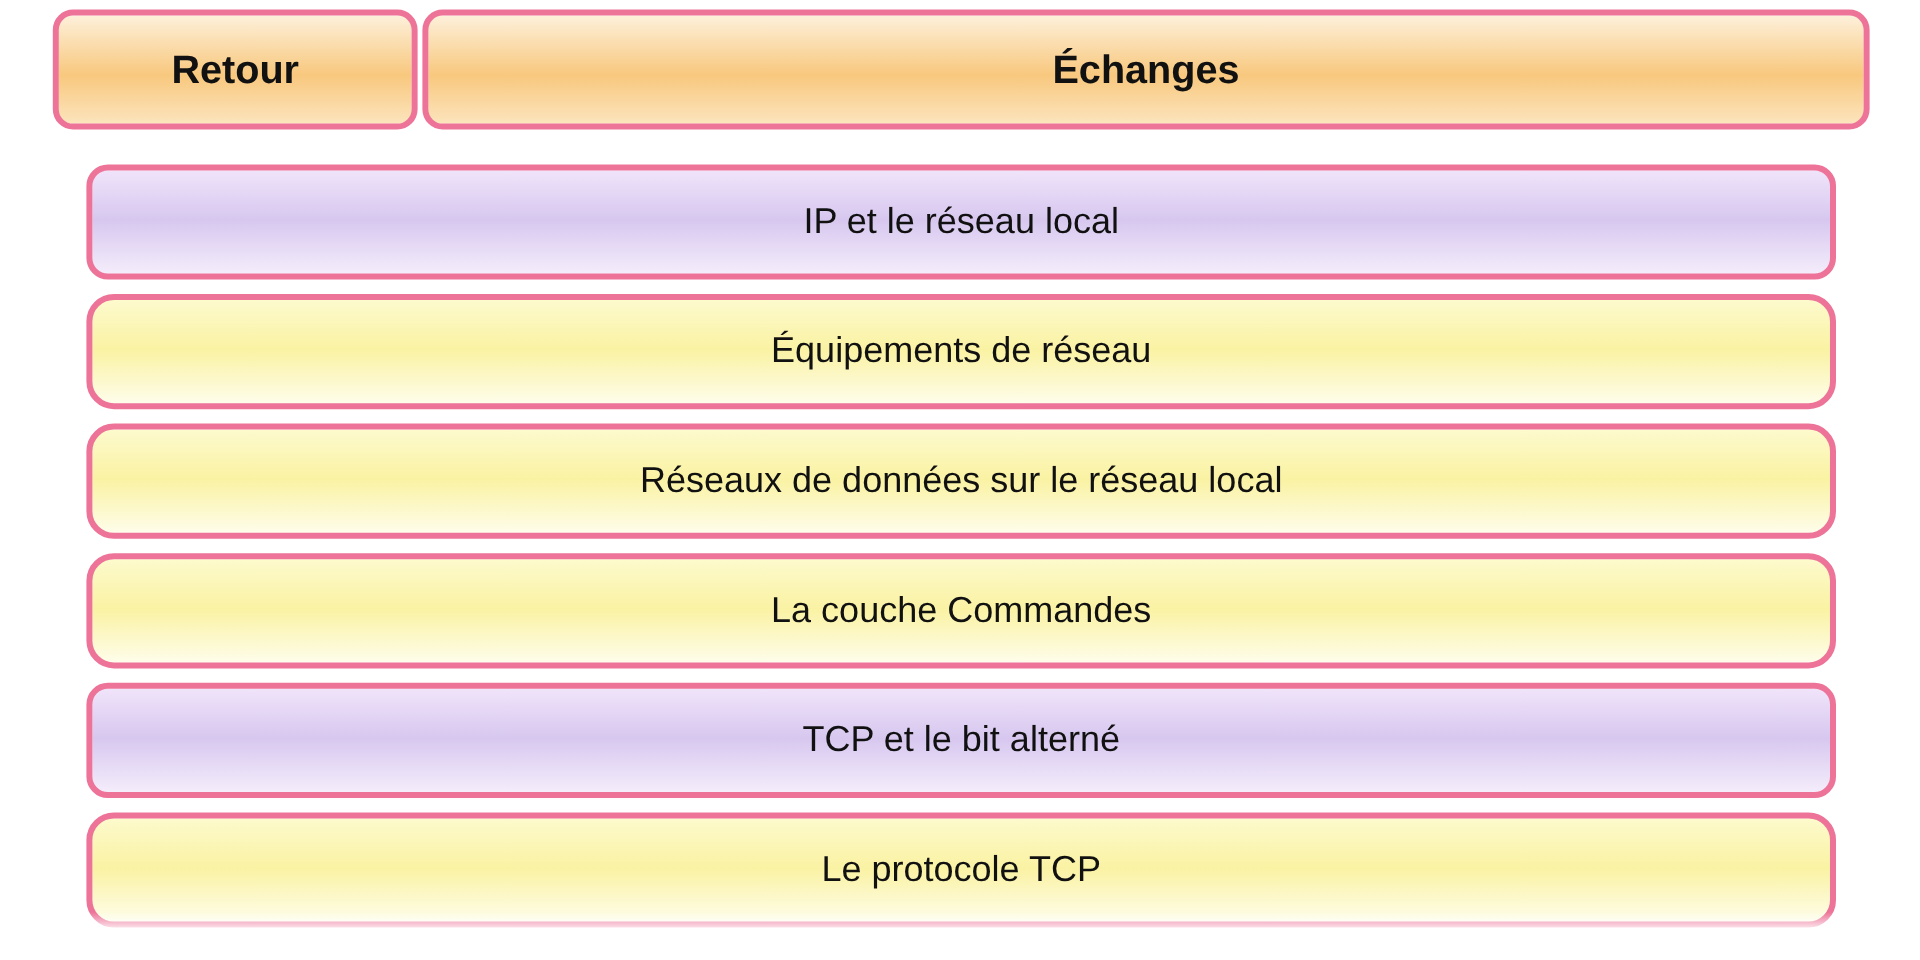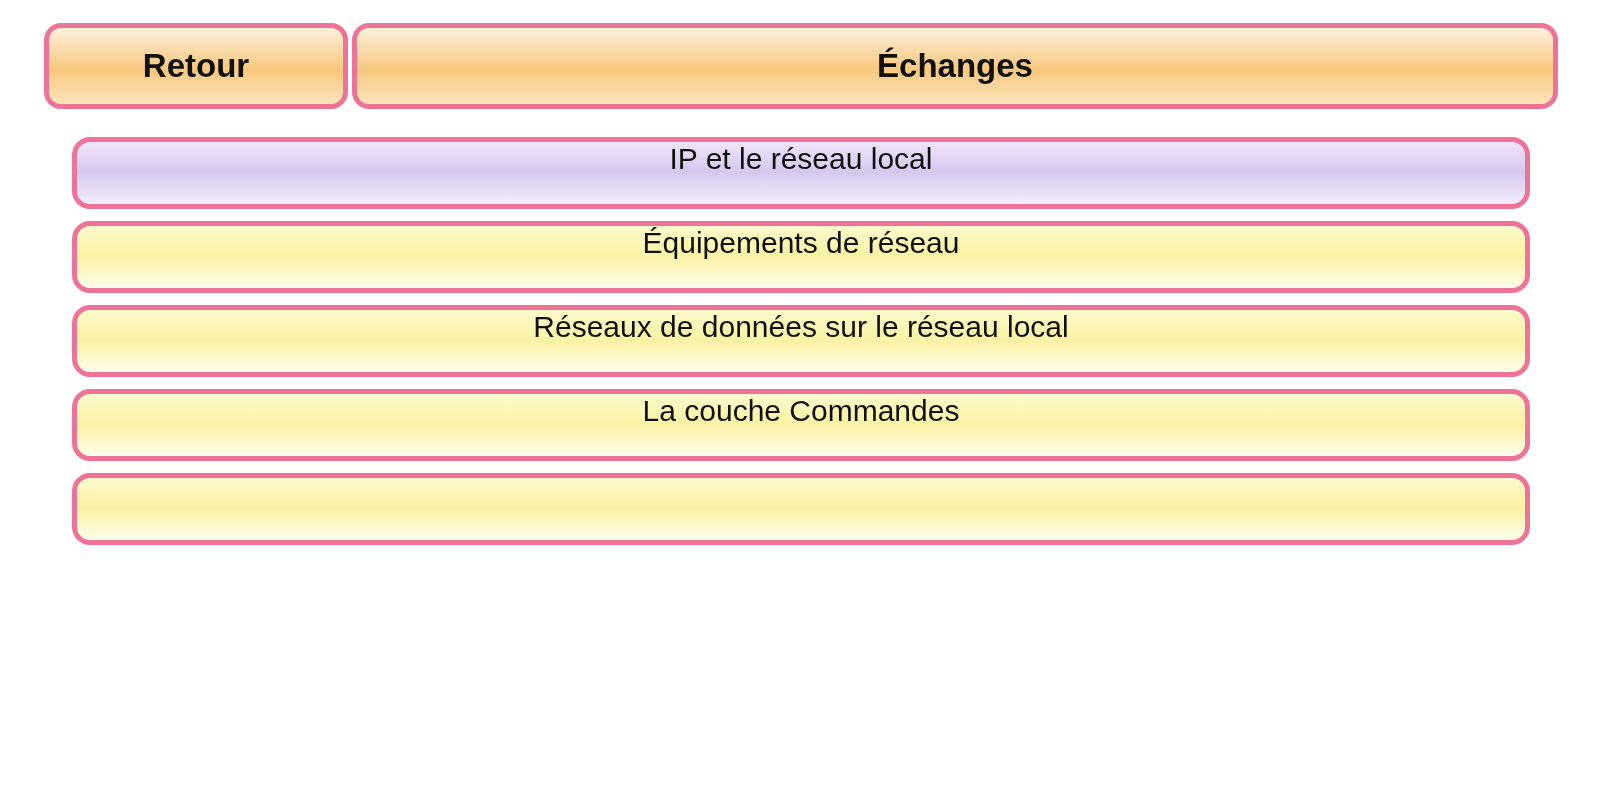--- a/index.html
+++ b/index.html
@@ -9,22 +9,22 @@
     width: 1600px;
     height: 800px;
     overflow: hidden;
     background: var(--c-background, #ffffff);
     font-family: "Liberation Sans", sans-serif;
     color: var(--c-text, #111);
   }
   
   .hbtn {
     position: absolute;
-    top: 23px;
-    height: 86px;
+    top: 8px;
+    height: 100px;
     box-sizing: border-box;
     border: 5px solid var(--c-pink-border, #ed7398);
     border-radius: 17px;
     background: linear-gradient(180deg,
       var(--c-orange-top, #fdf0da) 0%,
       var(--c-orange-mid, #f8c87e) 55%,
       var(--c-orange-bottom, #fce4bd) 100%);
     display: flex;
     align-items: center;
     justify-content: center;
@@ -40,39 +40,40 @@
   
   .menu {
     position: absolute;
     left: 72px;
     top: 137px;
     width: 1458px;
   }
   .row {
     box-sizing: border-box;
     display: flex;
-    align-items: flex-start;
+    align-items: center;
     justify-content: center;
     width: 100%;
-    height: 72px;
+    height: 96px;
     margin-bottom: 12px;
     border: 5px solid var(--c-pink-border, #ed7398);
     border-radius: 18px;
     font-family: inherit;
     font-size: 30px;
     font-weight: 400;
     color: var(--c-text, #111);
     padding: 0;
     cursor: pointer;
   }
   .row.yellow {
     background: linear-gradient(180deg,
       var(--c-yellow-top, #fdfacd) 0%,
       var(--c-yellow-mid, #faf2a3) 48%,
       var(--c-yellow-bottom, #fefdea) 100%);
+    border-radius: 23px;
   }
   .row.purple {
     background: linear-gradient(180deg,
       var(--c-purple-top, #f0e4fa) 0%,
       var(--c-purple-mid, #d7c7ef) 48%,
       var(--c-purple-bottom, #f4edfb) 100%);
   }
   
   .bottom-fade {
     position: absolute;
@@ -101,20 +102,26 @@
       </button>
       <button class="row yellow">
         <span>Équipements de réseau</span>
       </button>
       <button class="row yellow">
         <span>Réseaux de données sur le réseau local</span>
       </button>
       <button class="row yellow">
         <span>La couche Commandes</span>
       </button>
+      <button class="row purple">
+        <span>TCP et le bit alterné</span>
+      </button>
+      <button class="row yellow">
+        <span>Le protocole TCP</span>
+      </button>
       <button class="row yellow partial">
         <span></span>
       </button>
     </div>
 
   <div class="bottom-fade"></div>
 
 </div>
 
 </body></html>

